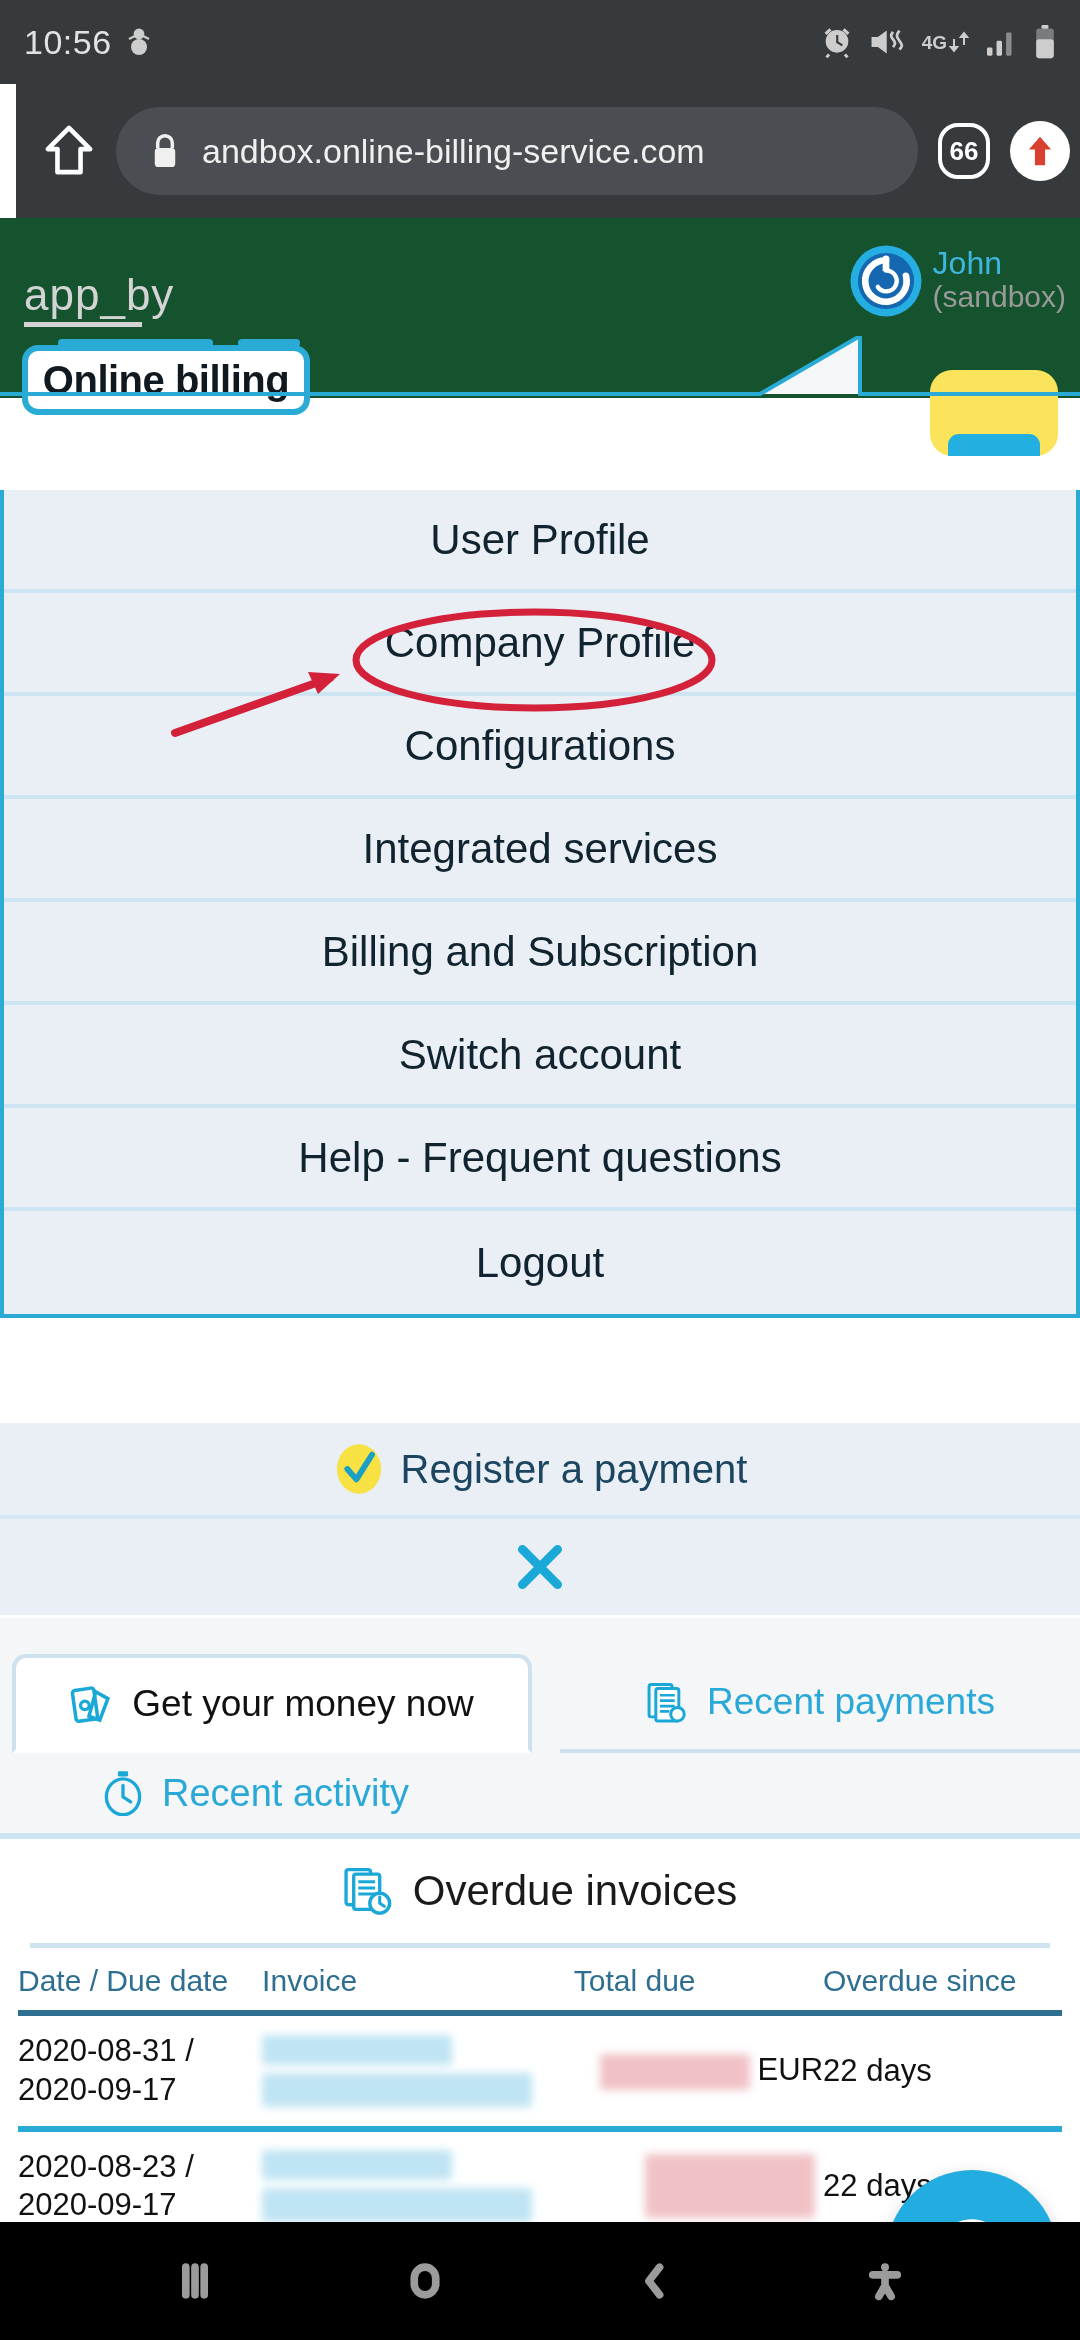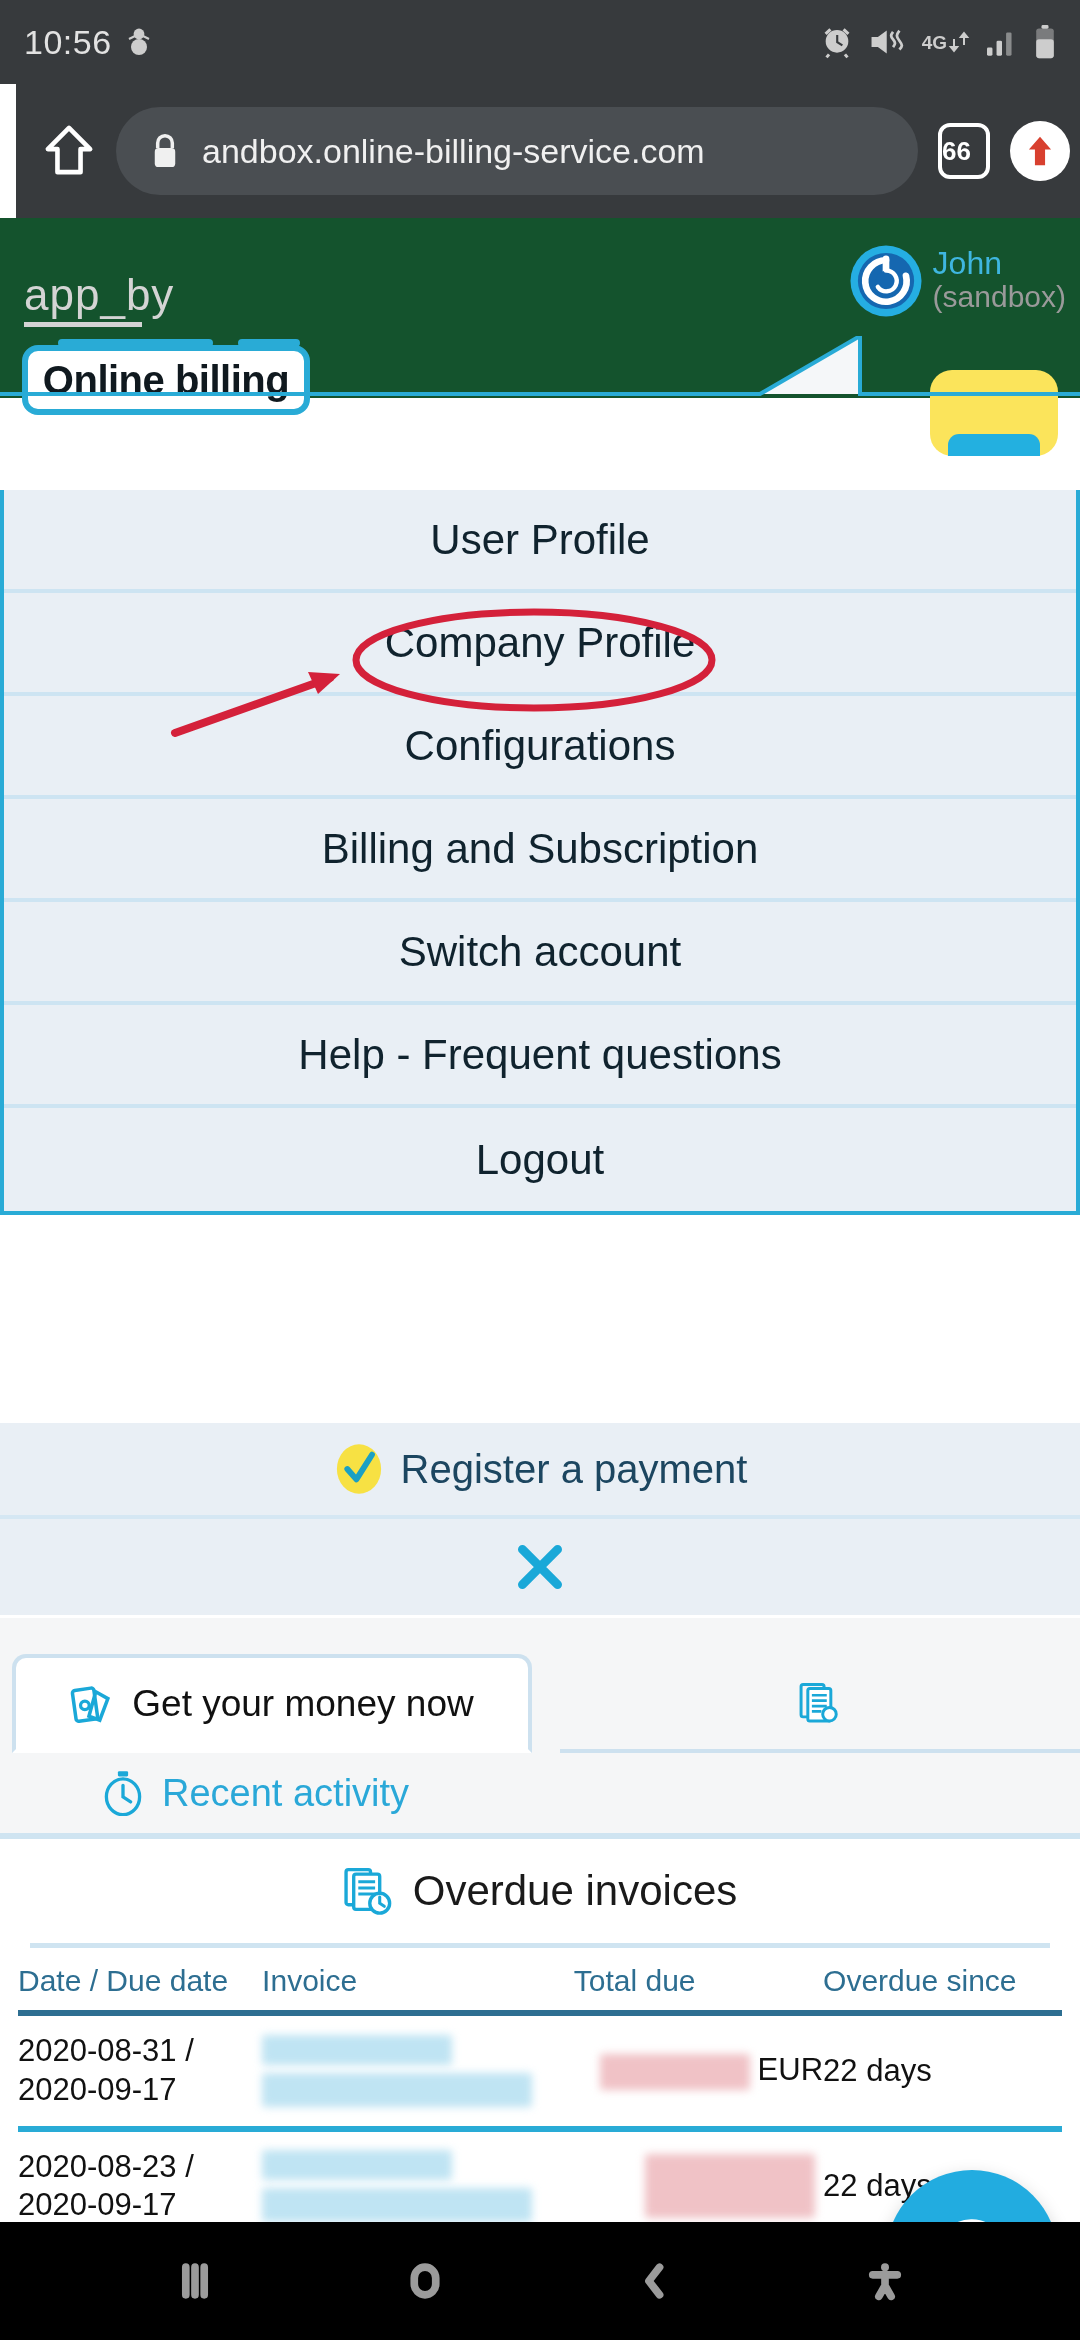--- a/index.html
+++ b/index.html
@@ -29,22 +29,22 @@
     position:absolute; left:16px; top:84px; width:1080px; height:134px;
     background:#373a3d; display:flex; align-items:center; padding:0 26px; gap:20px;
   }
   .home-btn { width:54px; height:54px; display:flex; align-items:center; justify-content:center; flex:0 0 auto;}
   .urlpill {
     flex:1 1 auto; height:88px; background:#4a4e52; border-radius:44px;
     display:flex; align-items:center; padding:0 34px; gap:22px; min-width:0;
   }
   .url-text { color:#f0f0f0; font-size:34px; white-space:nowrap; overflow:hidden; text-overflow:ellipsis; }
   .tabcount {
-    flex:0 0 auto; width:52px; height:56px; border:4px solid #ffffff; border-radius:12px;
-    display:flex; align-items:center; 
+    flex:0 0 auto; width:52px; height:56px; border:4px solid #ffffff; border-radius:20px;
+    display:flex; align-items:center; justify-content:center;
     color:#ffffff; font-size:26px; font-weight:bold;
   }
   .upbtn { flex:0 0 auto; width:60px; height:60px; border-radius:50%; background:#ffffff;
            display:flex; align-items:center; justify-content:center; }
 
   
   .page { position:absolute; left:0; top:218px; width:1080px; height:2004px; background:#ffffff; overflow:hidden; }
 
   
   .apphead { position:relative; height:180px; background:#14532d;text-decoration:underline; }
@@ -275,20 +275,23 @@
 
     <div class="menu">
       <div class="menu-item">
         <span>User Profile</span>
       </div>
       <div class="menu-item">
         <span>Company Profile</span>
       </div>
       <div class="menu-item">
         <span>Configurations</span>
+      </div>
+      <div class="menu-item">
+        <span>Integrated services</span>
       </div>
       <div class="menu-item">
         <span>Billing and Subscription</span>
       </div>
       <div class="menu-item">
         <span>Switch account</span>
       </div>
       <div class="menu-item">
         <span>Help - Frequent questions</span>
       </div>
@@ -322,20 +325,21 @@
           </svg>
           <span>Get your money now</span>
         </div>
         <div class="tab tab-inactive">
           <svg class="tab-ic" viewBox="0 0 34 34">
             <rect x="3" y="4" width="17" height="24" rx="1.5" fill="none" stroke="#1aa8d8" stroke-width="2.2"></rect>
             <rect x="8" y="7" width="17" height="24" rx="1.5" fill="#ffffff" stroke="#1aa8d8" stroke-width="2.2"></rect>
             <path d="M11 12h11M11 16h11M11 20h11M11 24h7" stroke="#1aa8d8" stroke-width="2"></path>
             <circle cx="24" cy="26" r="5" fill="#ffffff" stroke="#1aa8d8" stroke-width="2.2"></circle>
           </svg>
+          <span>Recent payments</span>
         </div>
       </div>
 
       <div class="activity-row">
         <svg class="tab-ic" viewBox="0 0 34 36">
           <rect x="13" y="1" width="8" height="4" rx="1" fill="#1aa8d8"></rect>
           <ellipse cx="17" cy="21" rx="13" ry="14" fill="none" stroke="#1aa8d8" stroke-width="2.6"></ellipse>
           <path d="M17 12v9l6 4" fill="none" stroke="#1aa8d8" stroke-width="2.6" stroke-linecap="round"></path>
         </svg>
         <span class="activity-txt">Recent activity</span>

